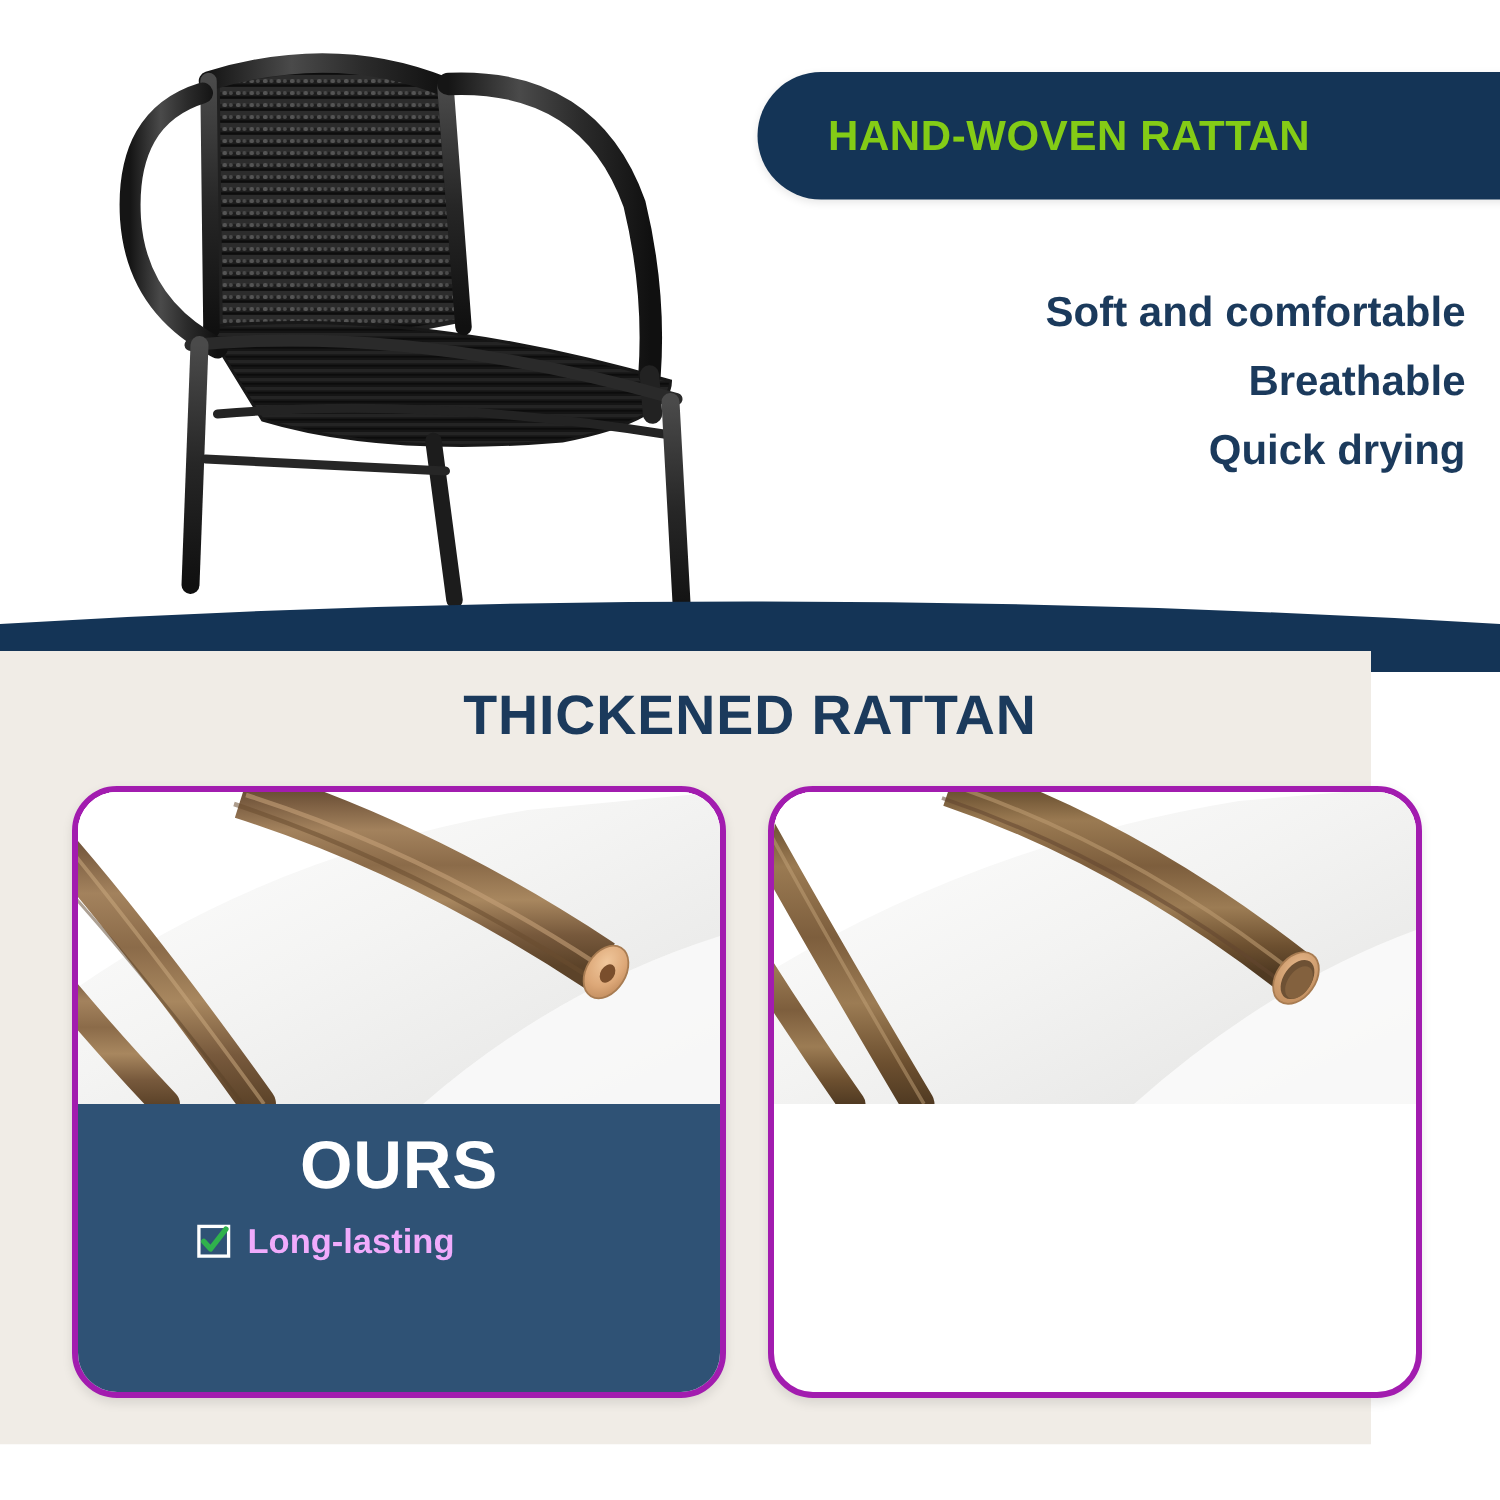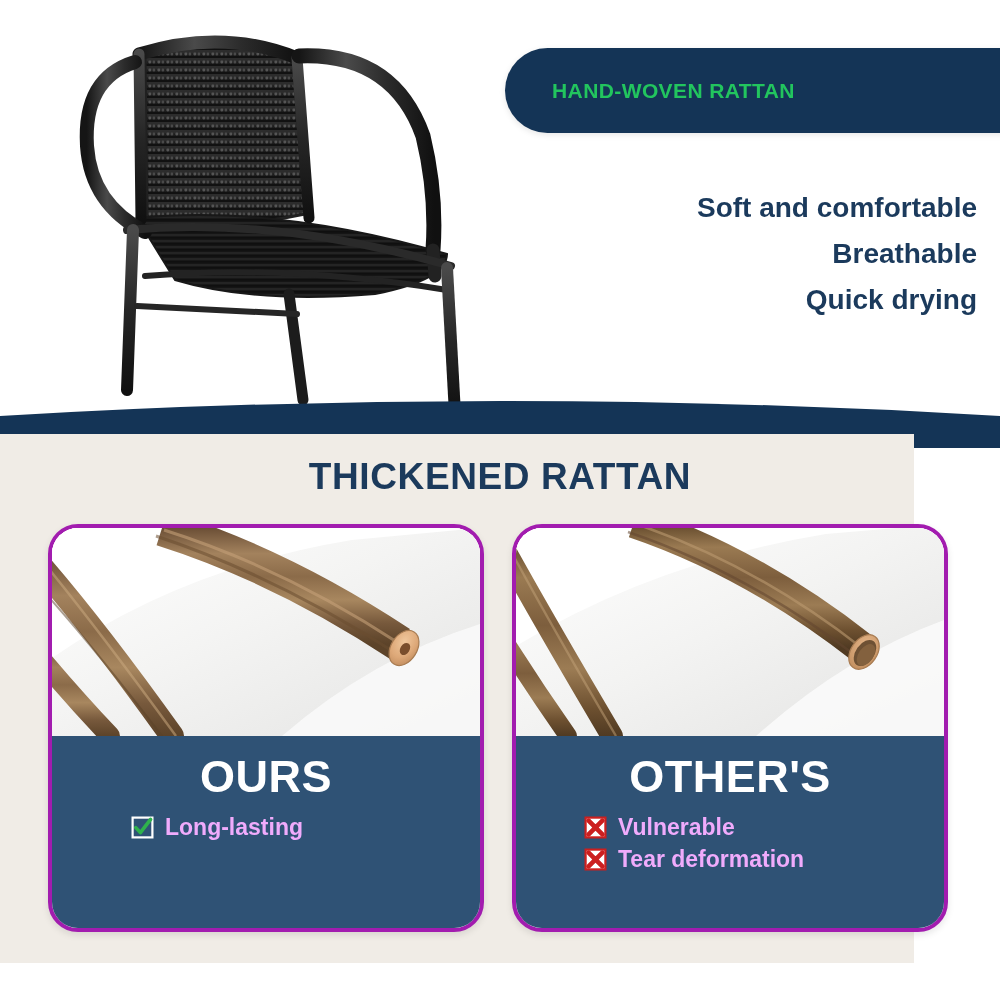--- a/index.html
+++ b/index.html
@@ -40,22 +40,22 @@
     left:505px; top:48px;
     width:520px; height:85px;
     background:#143456;
     border-radius:44px 0 0 44px;
     display:flex;
     align-items:center;
     padding-left:47px;
     box-shadow:0 2px 6px rgba(0,0,0,.10);
   }
   .banner-title {
-    color:#22c55e;
-    font-size:21px;
+    color:#84cc16;
+    font-size:28px;
     font-weight:bold;
     letter-spacing:.4px;
     white-space:nowrap;
   }
 
   
   .bullets {
     position:absolute;
     left:552px; top:185px;
     width:425px;
@@ -352,44 +352,19 @@
           <path d="M118 -6 Q236 34 346 120" fill="none" stroke="url(#cordR)" stroke-width="32" stroke-linecap="butt"></path>
           <path d="M120 -4 Q238 36 346 120" fill="none" stroke="#bb9a70" stroke-width="2.6" opacity=".6"></path>
           <path d="M112 4 Q230 44 340 128" fill="none" stroke="#624630" stroke-width="2.6" opacity=".55"></path>
 
           <ellipse cx="348" cy="124" rx="13" ry="19" transform="rotate(35 348 124)" fill="url(#rimR)" stroke="#a87c52" stroke-width="1.2"></ellipse>
           <ellipse cx="349" cy="125" rx="9.2" ry="14.6" transform="rotate(35 349 125)" fill="#6e5134"></ellipse>
           <ellipse cx="350" cy="127" rx="7.4" ry="12.2" transform="rotate(35 350 127)" fill="#83613e"></ellipse>
         </svg>
       </div>
 
-      <div class="card-footer">
-        <div class="card-label">OTHER'S</div>
-
-        <div class="feature-list">
-          <div class="feature-row">
-            <span class="icon-box">
-              <svg viewBox="0 0 23 23" xmlns="http://www.w3.org/2000/svg">
-                <rect x="1.6" y="1.6" width="19.8" height="19.8" fill="#ffffff" stroke="#CC1F1F" stroke-width="2.2"></rect>
-                <path d="M4.6 4.6 L18.4 18.4 M18.4 4.6 L4.6 18.4" fill="none" stroke="#CC1F1F" stroke-width="4.6" stroke-linecap="round"></path>
-              </svg>
-            </span>
-            <span class="feat-text">Vulnerable</span>
-          </div>
-
-          <div class="feature-row">
-            <span class="icon-box">
-              <svg viewBox="0 0 23 23" xmlns="http://www.w3.org/2000/svg">
-                <rect x="1.6" y="1.6" width="19.8" height="19.8" fill="#ffffff" stroke="#CC1F1F" stroke-width="2.2"></rect>
-                <path d="M4.6 4.6 L18.4 18.4 M18.4 4.6 L4.6 18.4" fill="none" stroke="#CC1F1F" stroke-width="4.6" stroke-linecap="round"></path>
-              </svg>
-            </span>
-            <span class="feat-text">Tear deformation</span>
-          </div>
-        </div>
-      </div>
     </div>
 
   </div>
 
   <div class="bottom-strip"></div>
 
 </div>
 
 </body></html>

